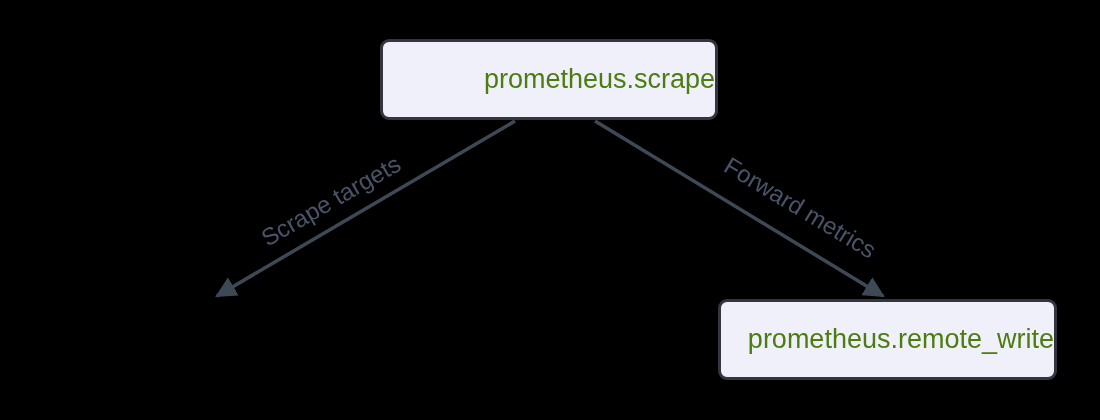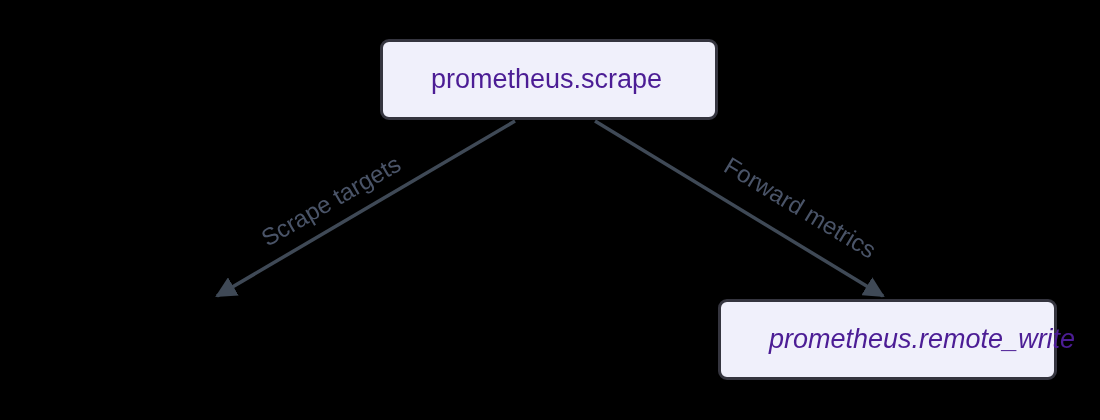--- a/index.html
+++ b/index.html
@@ -28,30 +28,29 @@
     fill: none;
   }
   .node {
     position: absolute;
     box-sizing: border-box;
     background: #f0f0fb;
     border: 3px solid #35353f;
     border-radius: 9px;
     display: flex;
     align-items: center;
-    justify-content: flex-start;
-    color: #4c1d95;
+    justify-content: flex-end;
+    color: #4d7c0f;
     font-size: 27px;
     line-height: 1;
     white-space: nowrap;
-    padding-left: 48px;
   }
   .node-top   { left: 380px; top: 39px;  width: 338px; height: 81px; }
   .node-left  { left: 38px;  top: 299px; width: 340px; height: 81px; }
-  .node-right { left: 718px; top: 299px; width: 339px; height: 81px; font-style: italic; }
+  .node-right { left: 718px; top: 299px; width: 339px; height: 81px; }
   .edge-label {
     position: absolute;
     color: #4a5468;
     font-size: 24px;
     white-space: nowrap;
     transform-origin: center center;
   }
   .edge-label-left {
     left: 331px;
     top: 201px;

